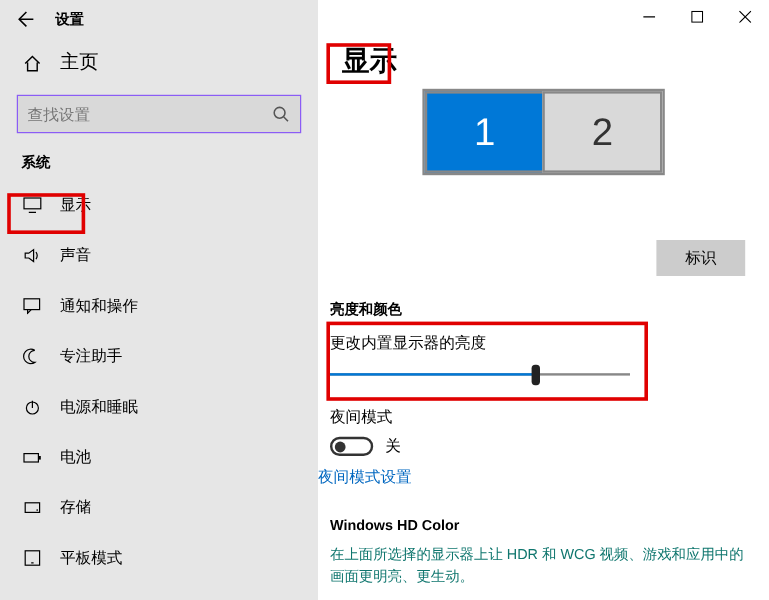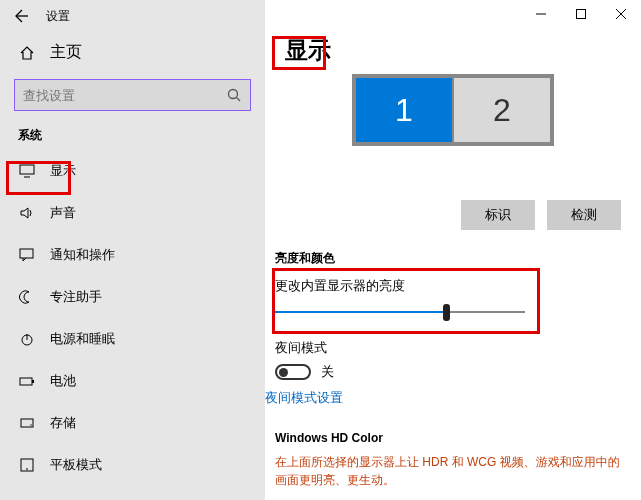--- a/index.html
+++ b/index.html
@@ -1,18 +1,18 @@
 <!DOCTYPE html>
 <html><head>
 <meta charset="utf-8">
 <style>
 * { box-sizing: border-box; margin: 0; padding: 0; font-family: "Microsoft YaHei", "Segoe UI", sans-serif; }
 body { width: 641px; height: 500px; overflow: hidden; background: #fff; display: flex; position: relative; }
 .sidebar { width: 265px; height: 100%; background: #e6e6e6; display: flex; flex-direction: column; }
-.sidebar-header { display: flex; align-items: center; padding: 6px 10px 4px 10px; gap: 16px; }
+.sidebar-header { display: flex; align-items: center; padding: 6px 10px 4px 10px; gap: 16px; font-weight: bold; }
 .back-btn { width: 20px; height: 20px; display: flex; align-items: center; justify-content: center; cursor: pointer; }
 .settings-label { font-size: 12px; }
 .home-row { display: flex; align-items: center; padding: 12px 0 12px 18px; gap: 14px; cursor: pointer; }
 .home-row .icon, .nav-item .icon { width: 18px; display: flex; align-items: center; justify-content: center; }
 .search-wrap { margin: 4px 14px 10px 14px; }
 .search-box { width: 100%; height: 32px; border: 1px solid #8b5cf6; background: #d9d9d9; display: flex; align-items: center; padding: 0 8px; }
 .search-box input { flex: 1; border: none; background: transparent; outline: none; font-size: 13px; }
 .cat-title { font-size: 12px; font-weight: bold; padding: 6px 18px 6px 18px; }
 .nav-item { display: flex; align-items: center; padding: 12px 0 12px 18px; gap: 14px; cursor: pointer; font-size: 13px; }
 .main { flex: 1; height: 100%; padding: 0 0 0 0; overflow: hidden; position: relative; }
@@ -29,21 +29,21 @@
 .sec-title { font-size: 12px; font-weight: 600; margin: 20px 0 8px 10px; }
 .sub-label { font-size: 13px; margin: 10px 0 6px 0; }
 .slider-wrap { position: relative; height: 22px; margin: 4px 0 16px 0; width: 250px; }
 .slider-track { position: absolute; top: 10px; left: 0; right: 0; height: 2px; background: #888; }
 .slider-fill { position: absolute; top: 10px; left: 0; width: 68%; height: 2px; background: #0078d7; }
 .slider-thumb { position: absolute; top: 3px; left: 67%; width: 7px; height: 17px; background: #222; border-radius: 3px; }
 .toggle-row { display: flex; align-items: center; gap: 10px; margin: 4px 0 8px 10px; }
 .toggle { width: 36px; height: 16px; border: 2px solid #333; border-radius: 10px; position: relative; }
 .toggle-knob { width: 9px; height: 9px; background: #333; border-radius: 50%; position: absolute; top: 1.5px; left: 2px; }
 .link { color: #0067c0; font-size: 13px; cursor: pointer; }
-.desc { font-size: 12px; color: #c2410c; margin: 8px 10px 0 10px; line-height: 1.5; }
+.desc { font-size: 12px; color: #0f766e; margin: 8px 10px 0 10px; line-height: 1.5; }
 .red-box { border: 3px solid #e00000; position: absolute; pointer-events: none; z-index: 10; }
 svg { display: block; }
 .left-padding { padding-left: 10px; }
 .section-block { padding: 0 10px 0 0; }
 </style>
 </head>
 <body>
 
 <div class="sidebar">
   <div class="sidebar-header">
@@ -181,21 +181,20 @@
 
   <div class="monitors-canvas">
     <div class="monitors-group" style="margin-top:8px">
       <div class="mon sel">1</div>
       <div class="mon unsel">2</div>
     </div>
   </div>
 
   <div class="mon-btns">
     <div class="mon-btn">标识</div>
-    <div class="mon-btn">检测</div>
   </div>
 
   <div class="sec-title">亮度和颜色</div>
 
   <div class="section-block" style="padding-left:10px">
     <div class="sub-label">更改内置显示器的亮度</div>
     <div class="slider-wrap">
       <div class="slider-track"></div>
       <div class="slider-fill"></div>
       <div class="slider-thumb"></div>

